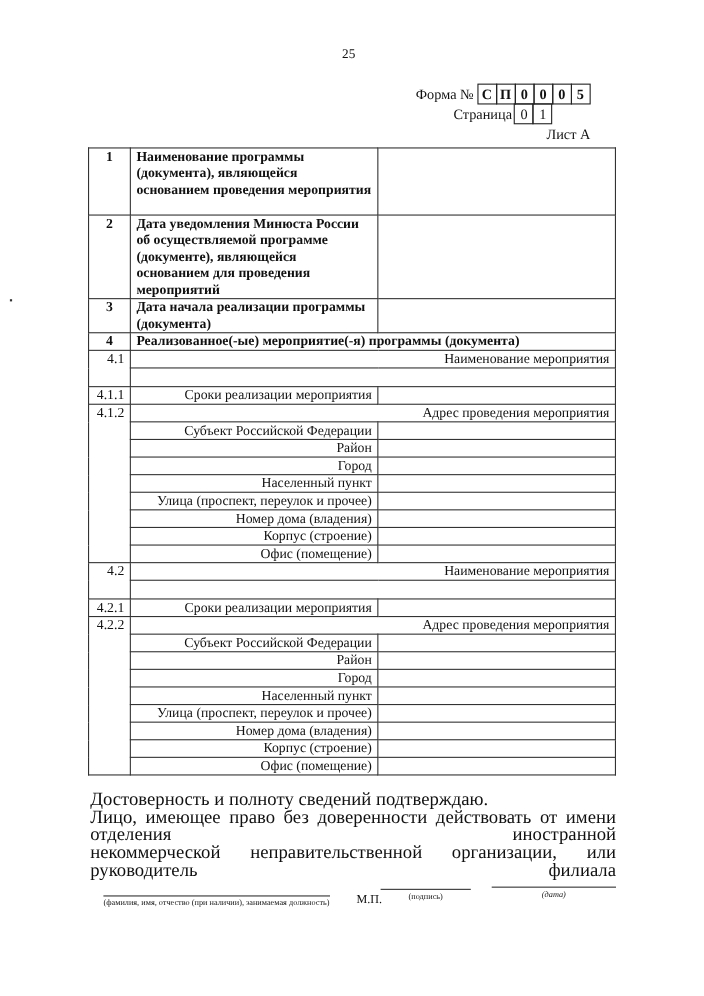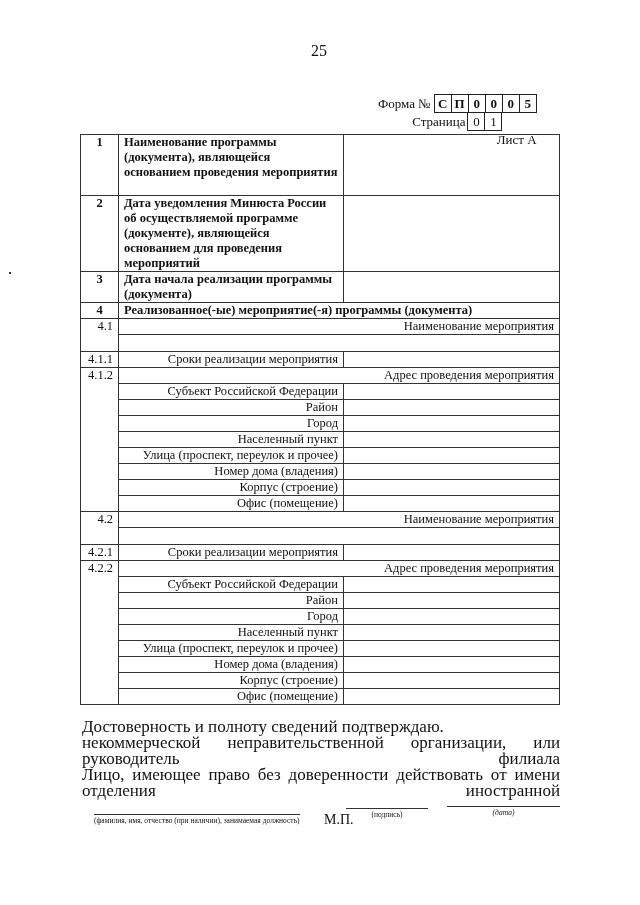--- a/index.html
+++ b/index.html
@@ -1,19 +1,19 @@
 <!DOCTYPE html>
 <html><head>
 <meta charset="utf-8">
 <style>
   html, body { margin:0; padding:0; background:#ffffff; }
   body { width:640px; height:905px; position:relative; overflow:hidden;
          font-family:"Liberation Serif", "DejaVu Serif", serif; color:#111; }
-  .page-num { position:absolute; left:311px; top:42px; font-size:16px; }
-  .form-header { position:absolute; top:94px; left:378px; font-size:13px; }
+  .page-num { position:absolute; left:311px; top:42px; font-size:12px; }
+  .form-header { position:absolute; top:76px; left:378px; font-size:13px; }
   .form-row { display:flex; align-items:center; }
   .form-label { margin-right:4px; }
   .code-box { width:16px; height:17px; border:1px solid #222; margin-left:-1px;
               display:flex; align-items:center; justify-content:center; font-weight:bold; font-size:13px; }
   .code-box:first-of-type { margin-left:0; }
   .page-row { display:flex; justify-content:center; align-items:center; margin-top:-1px; }
   .page-row .code-box { font-weight:normal; }
   .sheet { text-align:right; margin-top:1px; }
   .page-row-label { margin-right:3px; }
 
@@ -24,21 +24,21 @@
   td.val { }
   .bold { font-weight:bold; }
   tr.r-sm td { height:15px;text-align:right; }
   td.nb-bottom { border-bottom:none; }
 
   .footer { position:absolute; left:82px; top:719px; width:478px; font-size:17px; line-height:16px; }
   .footer p { margin:0; }
   .justify { text-align:justify; text-align-last:justify; }
   .signs { position:absolute; left:82px; top:814px; width:480px; font-size:7.5px; }
   .sig-fio { position:absolute; left:0; top:0; border-top:1px solid #333; padding-top:1px; white-space:nowrap;margin-left:12px; }
-  .sig-mp { position:absolute; left:242px; top:-2px; font-size:14px; }
+  .sig-mp { position:absolute; left:242px; top:-2px; font-size:11px; }
   .sig-sign { position:absolute; left:264px; top:-6px; width:82px; border-top:1px solid #333; text-align:center; padding-top:1px; }
   .sig-date { position:absolute; left:365px; top:-8px; width:113px; border-top:1px solid #333; text-align:center; padding-top:1px;font-style:italic; }
   .margin-mark { position:absolute; left:9px; top:272px; width:2px; height:2px; background:#333; }
 </style>
 </head>
 <body>
 
 <div class="page-num">25</div>
 
 <div class="form-header">
@@ -176,22 +176,22 @@
       </tr>
       <tr class="r-sm">
         <td class="lbl">Офис (помещение)</td>
         <td class="val"></td>
       </tr>
     </tbody>
 </table>
 
 <div class="footer">
   <p>Достоверность и полноту сведений подтверждаю.</p>
+  <p class="justify">Лицо, имеющее право без доверенности действовать от имени отделения иностранной</p>
   <p class="justify">некоммерческой неправительственной организации, или руководитель филиала</p>
-  <p class="justify">Лицо, имеющее право без доверенности действовать от имени отделения иностранной</p>
 </div>
 
 <div class="signs">
   <span class="sig-fio">(фамилия, имя, отчество (при наличии), занимаемая должность)</span>
   <span class="sig-mp">М.П.</span>
   <span class="sig-sign">(подпись)</span>
   <span class="sig-date">(дата)</span>
 </div>
 
 </body></html>

